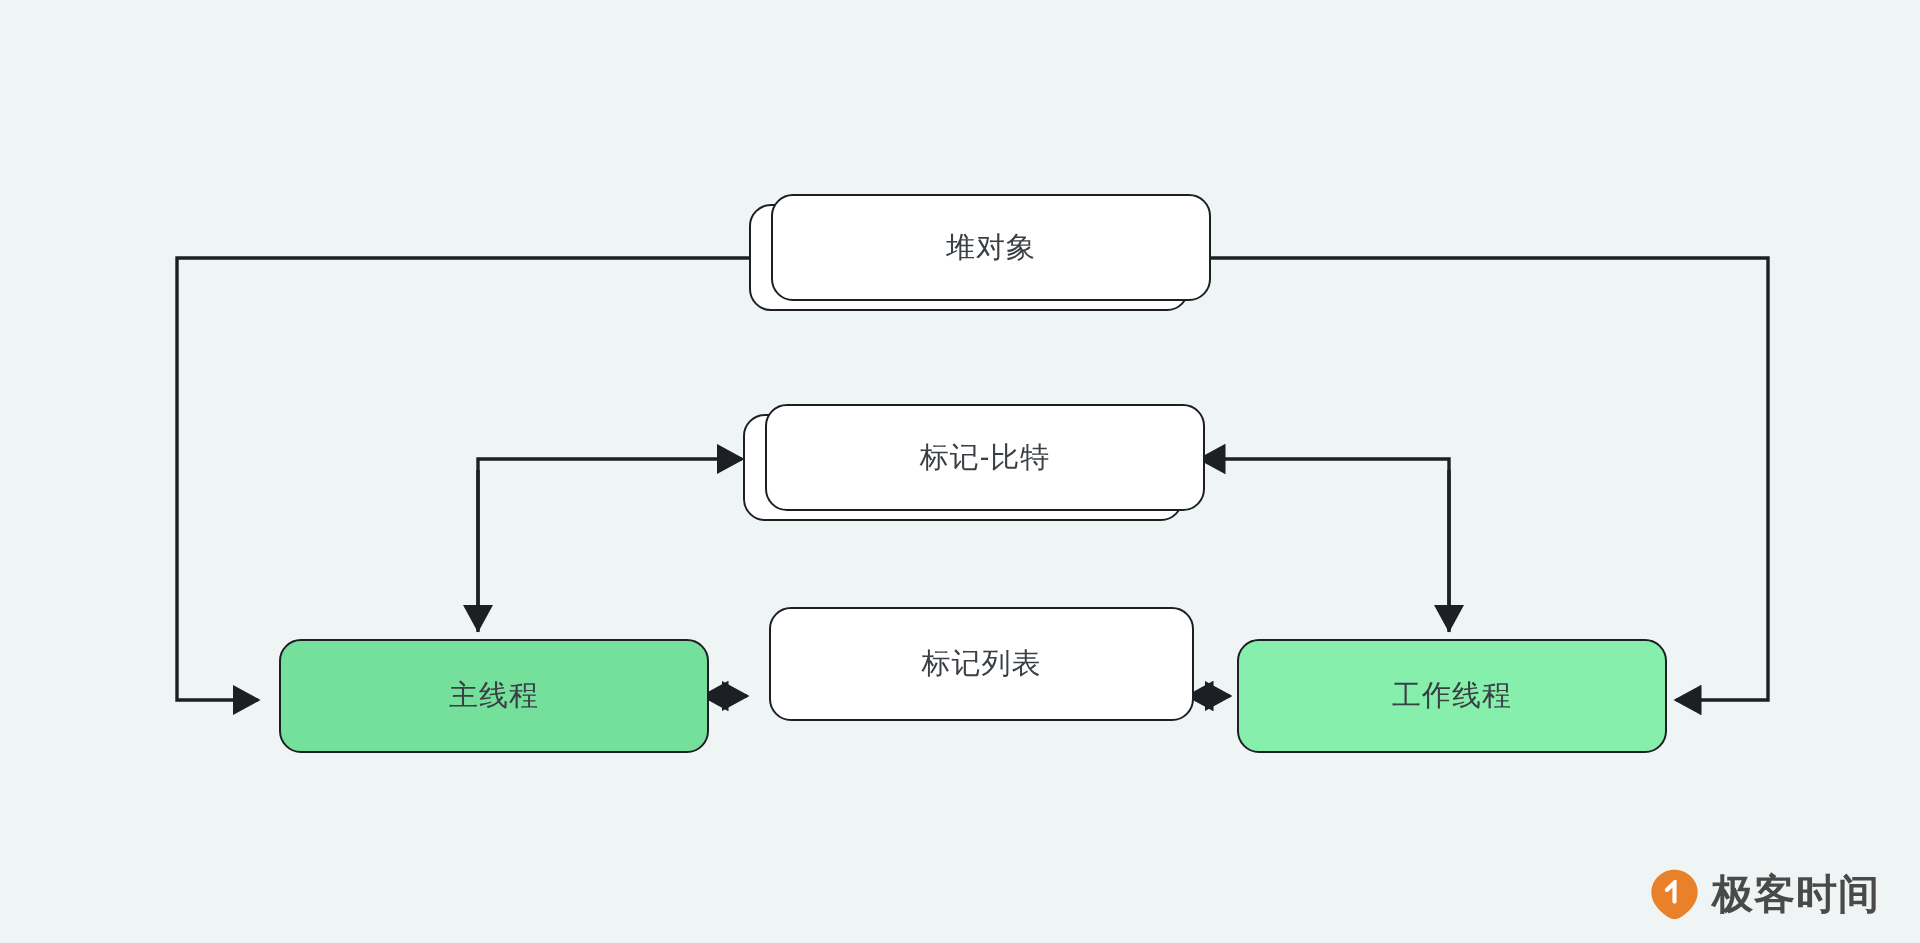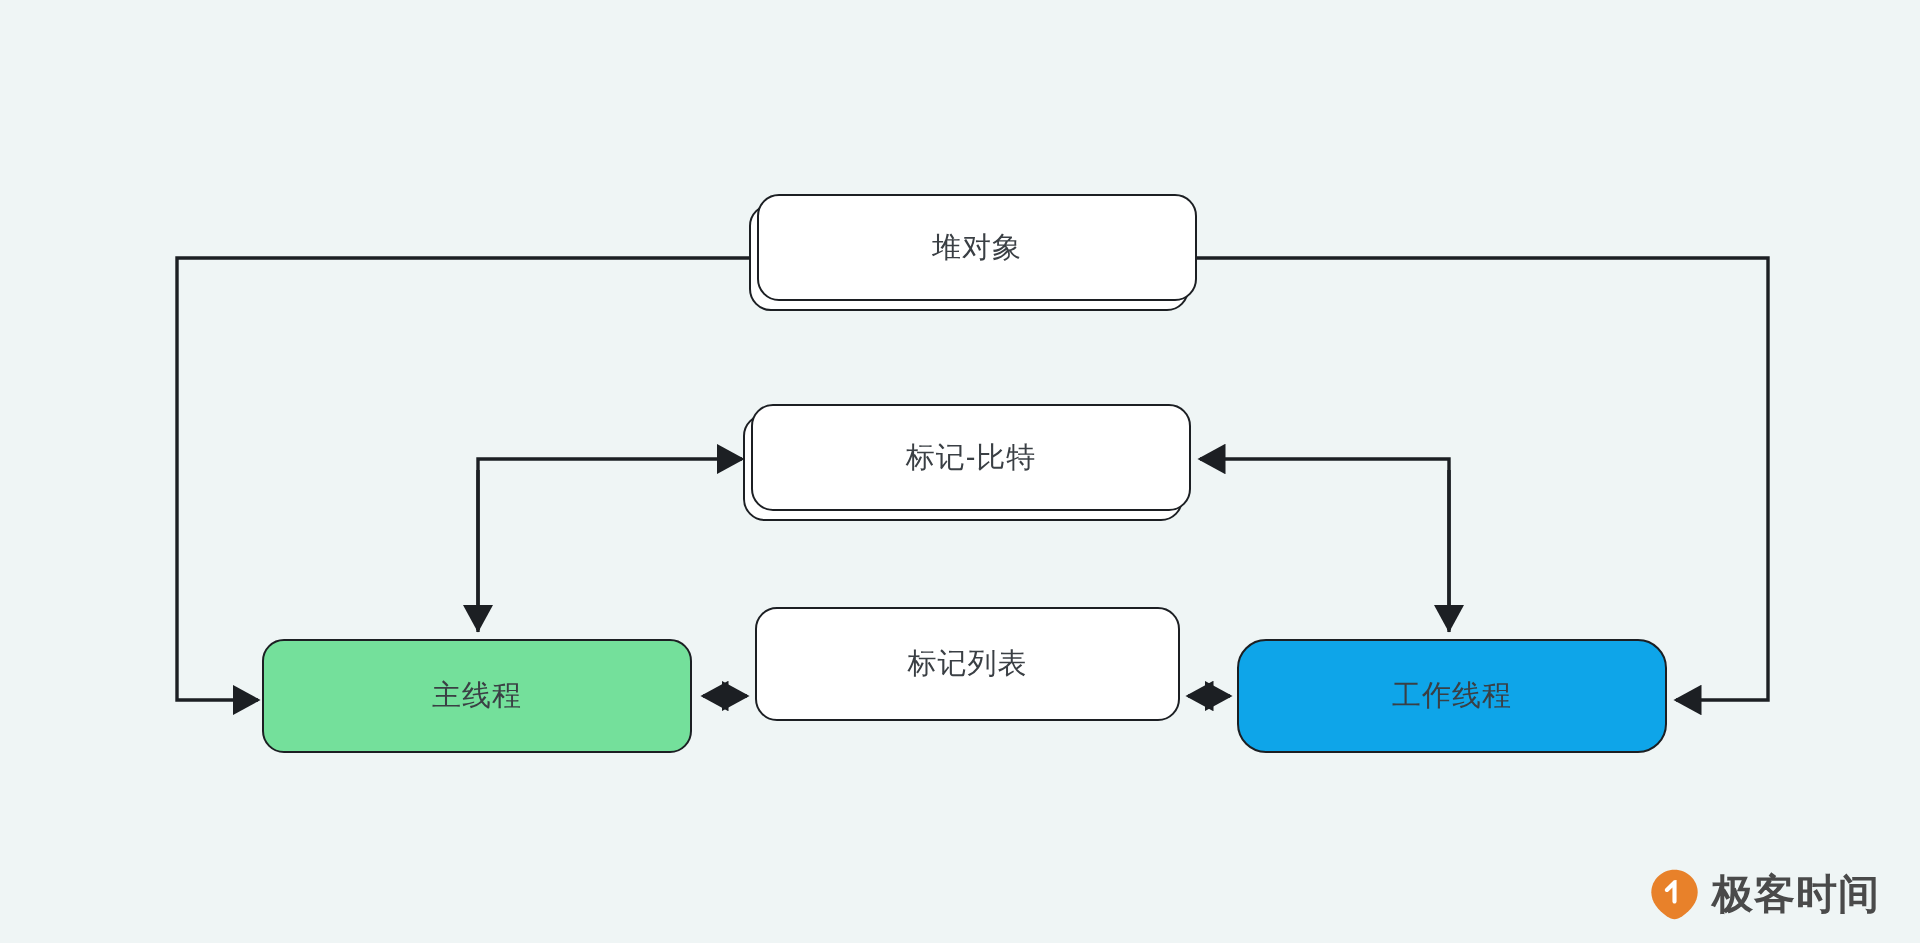--- a/index.html
+++ b/index.html
@@ -45,30 +45,30 @@
   }
   
   .stack-back {
     position: absolute;
     box-sizing: border-box;
     border: 2.4px solid #1c1f23;
     border-radius: 22px;
     background: #ffffff;
     z-index: 2;
   }
-  .fill-white  { background: #ffffff; }
+  .fill-white  { background: #ffffff; margin-left: 14px; }
   .fill-green  { background: #74e09b; }
-  .fill-teal   { background: #0ea5e9; border-radius: 29px; }
+  .fill-teal   { background: #86efac; }
 
   
   #node-heap          { left: 757px; top: 194px;  width: 440px; height: 107px; }
   #node-heap-back     { left: 749px; top: 204px;  width: 440px; height: 107px; }
   #node-markbit       { left: 751px; top: 404px;  width: 440px; height: 107px; }
   #node-markbit-back  { left: 743px; top: 414px;  width: 440px; height: 107px; }
-  #node-main          { left: 262px; top: 639px;  width: 430px; height: 114px; }
+  #node-main          { left: 279px; top: 639px;  width: 430px; height: 114px; }
   #node-marklist      { left: 755px; top: 607px;  width: 425px; height: 114px; }
   #node-worker        { left: 1237px; top: 639px; width: 430px; height: 114px; }
 
   
   #brand {
     position: absolute;
     right: 40px;
     bottom: 22px;
     display: flex;
     align-items: center;

